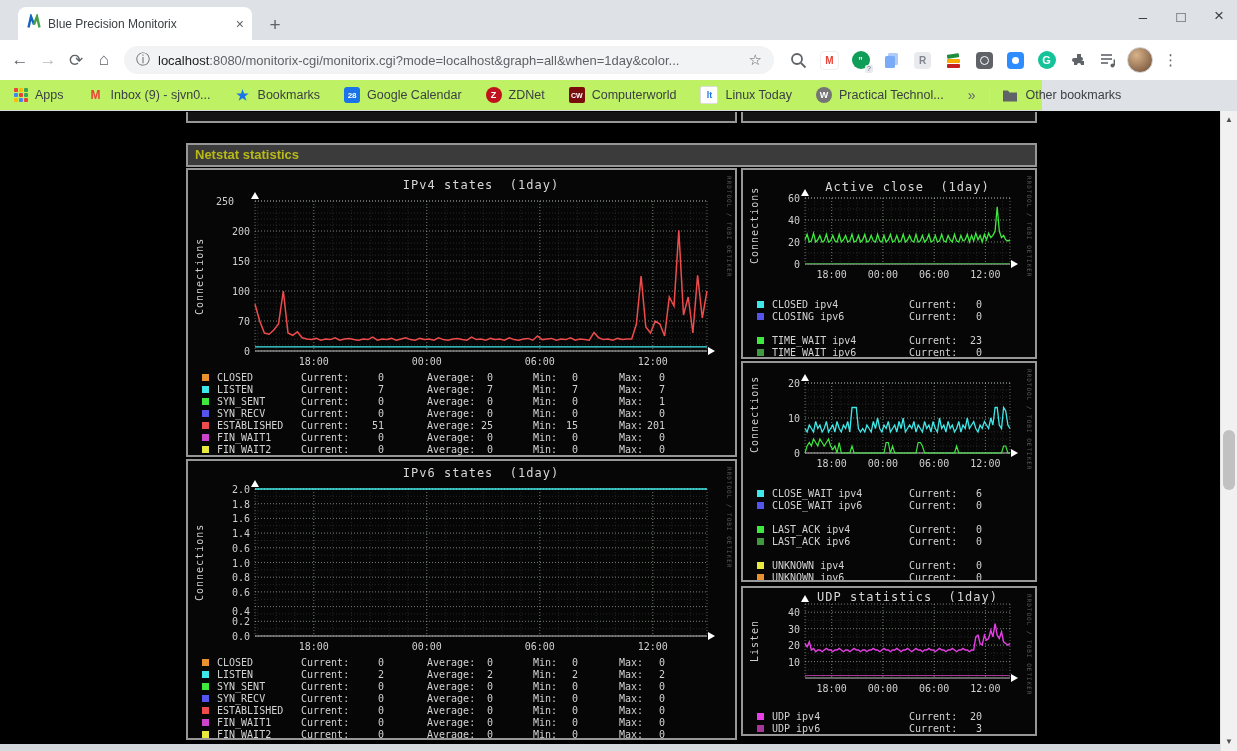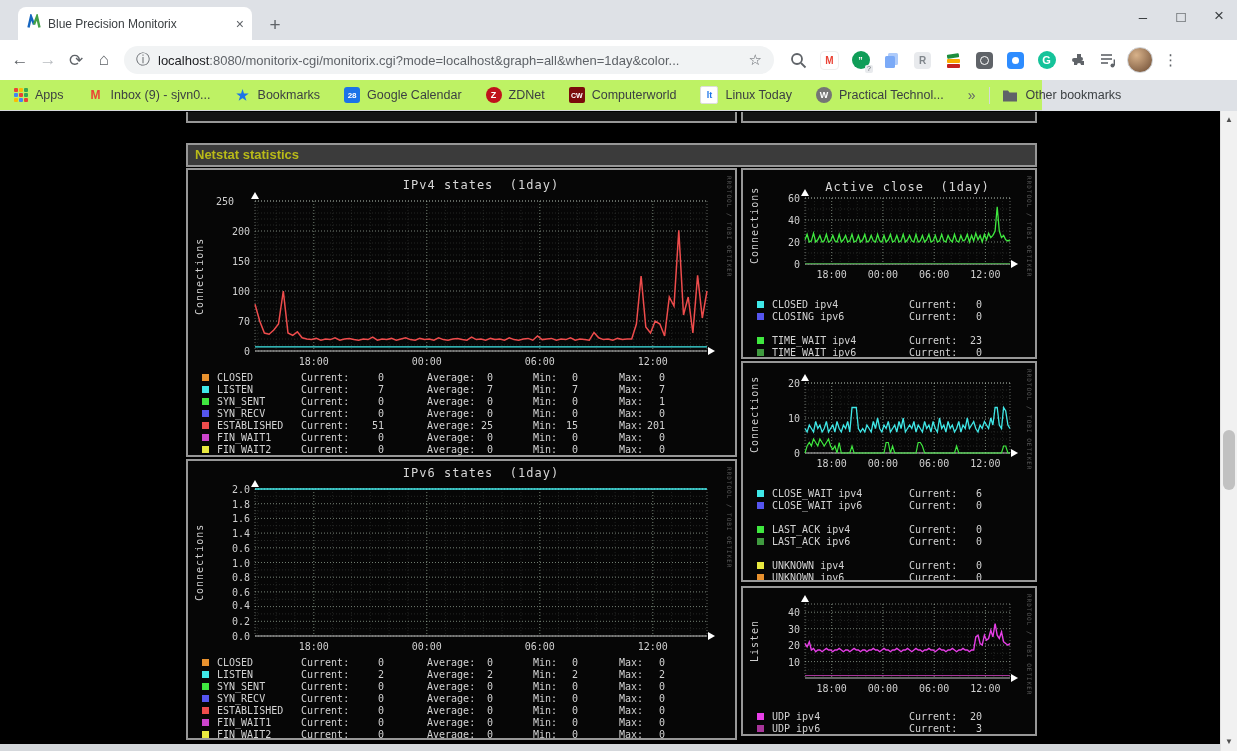--- a/index.html
+++ b/index.html
@@ -422,21 +422,21 @@
             <span class="lgv" style="width:22px">0</span>
           </div>
         </div>
       </div>
     <div class="panel" style="left:186px;top:348px;width:551px;height:281px;">
         <div class="g-title" style="left:22px;top:5px;width:542px">IPv6 states&nbsp;&nbsp;(1day)</div>
         <div class="g-ylab" style="top:28px;height:147px">Connections</div>
         <div class="g-wm">RRDTOOL / TOBI OETIKER</div>
         <div class="g-yt" style="left:20px;top:170px">0.0</div>
         <div class="g-yt" style="left:20px;top:155.3px">0.2</div>
-        <div class="g-yt" style="left:20px;top:139px">0.4</div>
+        <div class="g-yt" style="left:20px;top:145px">0.4</div>
         <div class="g-yt" style="left:20px;top:125.9px">0.6</div>
         <div class="g-yt" style="left:20px;top:111.19999999999999px">0.8</div>
         <div class="g-yt" style="left:20px;top:96.5px">1.0</div>
         <div class="g-yt" style="left:20px;top:81.8px">0.6</div>
         <div class="g-yt" style="left:20px;top:67.10000000000001px">1.4</div>
         <div class="g-yt" style="left:20px;top:52.39999999999999px">1.6</div>
         <div class="g-yt" style="left:20px;top:37.69999999999999px">1.8</div>
         <div class="g-yt" style="left:20px;top:23px">2.0</div>
         <div class="g-xt" style="left:103.76px;top:180px">18:00</div>
         <div class="g-xt" style="left:216.76px;top:180px">00:00</div>
@@ -775,20 +775,21 @@
           </div>
           <div class="lgr">
             <span class="lgs" style="background:#e8912e"></span>
             <span class="lgl" style="width:137px">UNKNOWN ipv6</span>
             <span class="lgk" style="width:48px">Current:</span>
             <span class="lgv" style="width:25px">0</span>
           </div>
         </div>
       </div>
     <div class="panel" style="left:741px;top:475px;width:296px;height:150px;">
+        <div class="g-title" style="left:17px;top:2px;width:295px">UDP statistics&nbsp;&nbsp;(1day)</div>
         <div class="g-ylab" style="top:16px;height:74px">Listen</div>
         <div class="g-wm">RRDTOOL / TOBI OETIKER</div>
         <div class="g-yt" style="left:15px;top:68.55555555555556px">10</div>
         <div class="g-yt" style="left:15px;top:52.111111111111114px">20</div>
         <div class="g-yt" style="left:15px;top:35.66666666666667px">30</div>
         <div class="g-yt" style="left:15px;top:19.22222222222223px">40</div>
         <div class="g-xt" style="left:66.65px;top:95px">18:00</div>
         <div class="g-xt" style="left:117.9px;top:95px">00:00</div>
         <div class="g-xt" style="left:169.15px;top:95px">06:00</div>
         <div class="g-xt" style="left:220.4px;top:95px">12:00</div>

